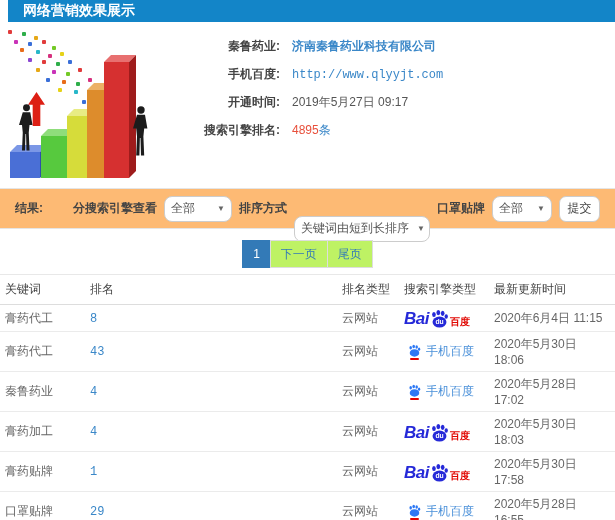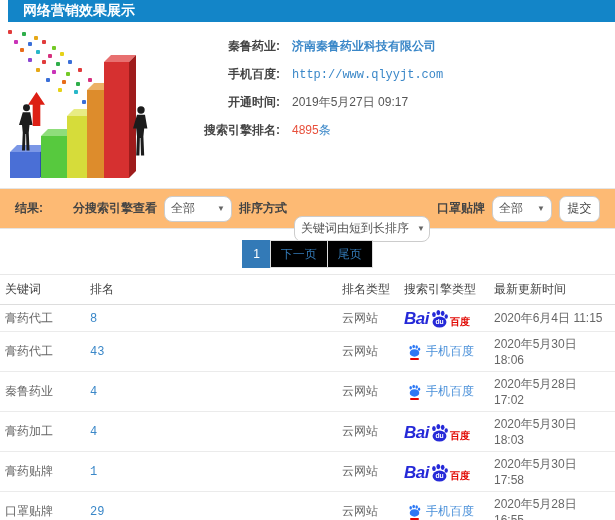--- a/index.html
+++ b/index.html
@@ -57,21 +57,21 @@
   .sel { height:26px; background:#fff; border:1px solid #ccc; border-radius:8px;
     display:inline-flex; align-items:center; padding:0 6px; color:#555; cursor:pointer; white-space:nowrap; }
   .sel .caret { margin-left:auto; padding-left:8px; font-size:8px; color:#666; }
   .sel-engine { width:68px; } .sel-sort { width:136px;margin-top:40px; } .sel-article { width:60px; }
   .btn { height:26px; width:41px; background:#fff; border:1px solid #ccc; border-radius:7px;
     color:#444; font-size:12px; cursor:pointer; font-family:inherit; }
   
   .pagwrap { padding:11px 0 6px; display:flex; justify-content:center; }
   .pag { display:flex; }
   .pag .pg { min-width:28px; height:28px; padding:0 10px; display:flex; align-items:center; justify-content:center;
-    border:1px solid #ddd; background:#000000; color:var(--pagination_active,#337ab7); cursor:pointer; margin-left:-1px; }
+    border:1px solid #ddd; background:#bef264; color:var(--pagination_active,#337ab7); cursor:pointer; margin-left:-1px; }
   .pag .pg.active { background:var(--pagination_active,#337ab7); border-color:var(--pagination_active,#337ab7);
     color:#fff; margin-left:0; }
   
   table { width:100%; border-collapse:collapse; border-top:1px solid #e8e8e8; table-layout:fixed; }
   th { text-align:left; font-weight:normal; color:#444; padding:6px 5px; border-bottom:1px solid #ddd; font-size:12px; }
   td { padding:4px 5px; border-bottom:1px solid #ebebeb; color:#666; vertical-align:middle; height:27px; }
   .kw { color:#666; }
   .rank a { color:var(--link,#3a87c8); }
   
   .baidu-pc { display:inline-flex; align-items:flex-end; line-height:1; cursor:pointer; }

